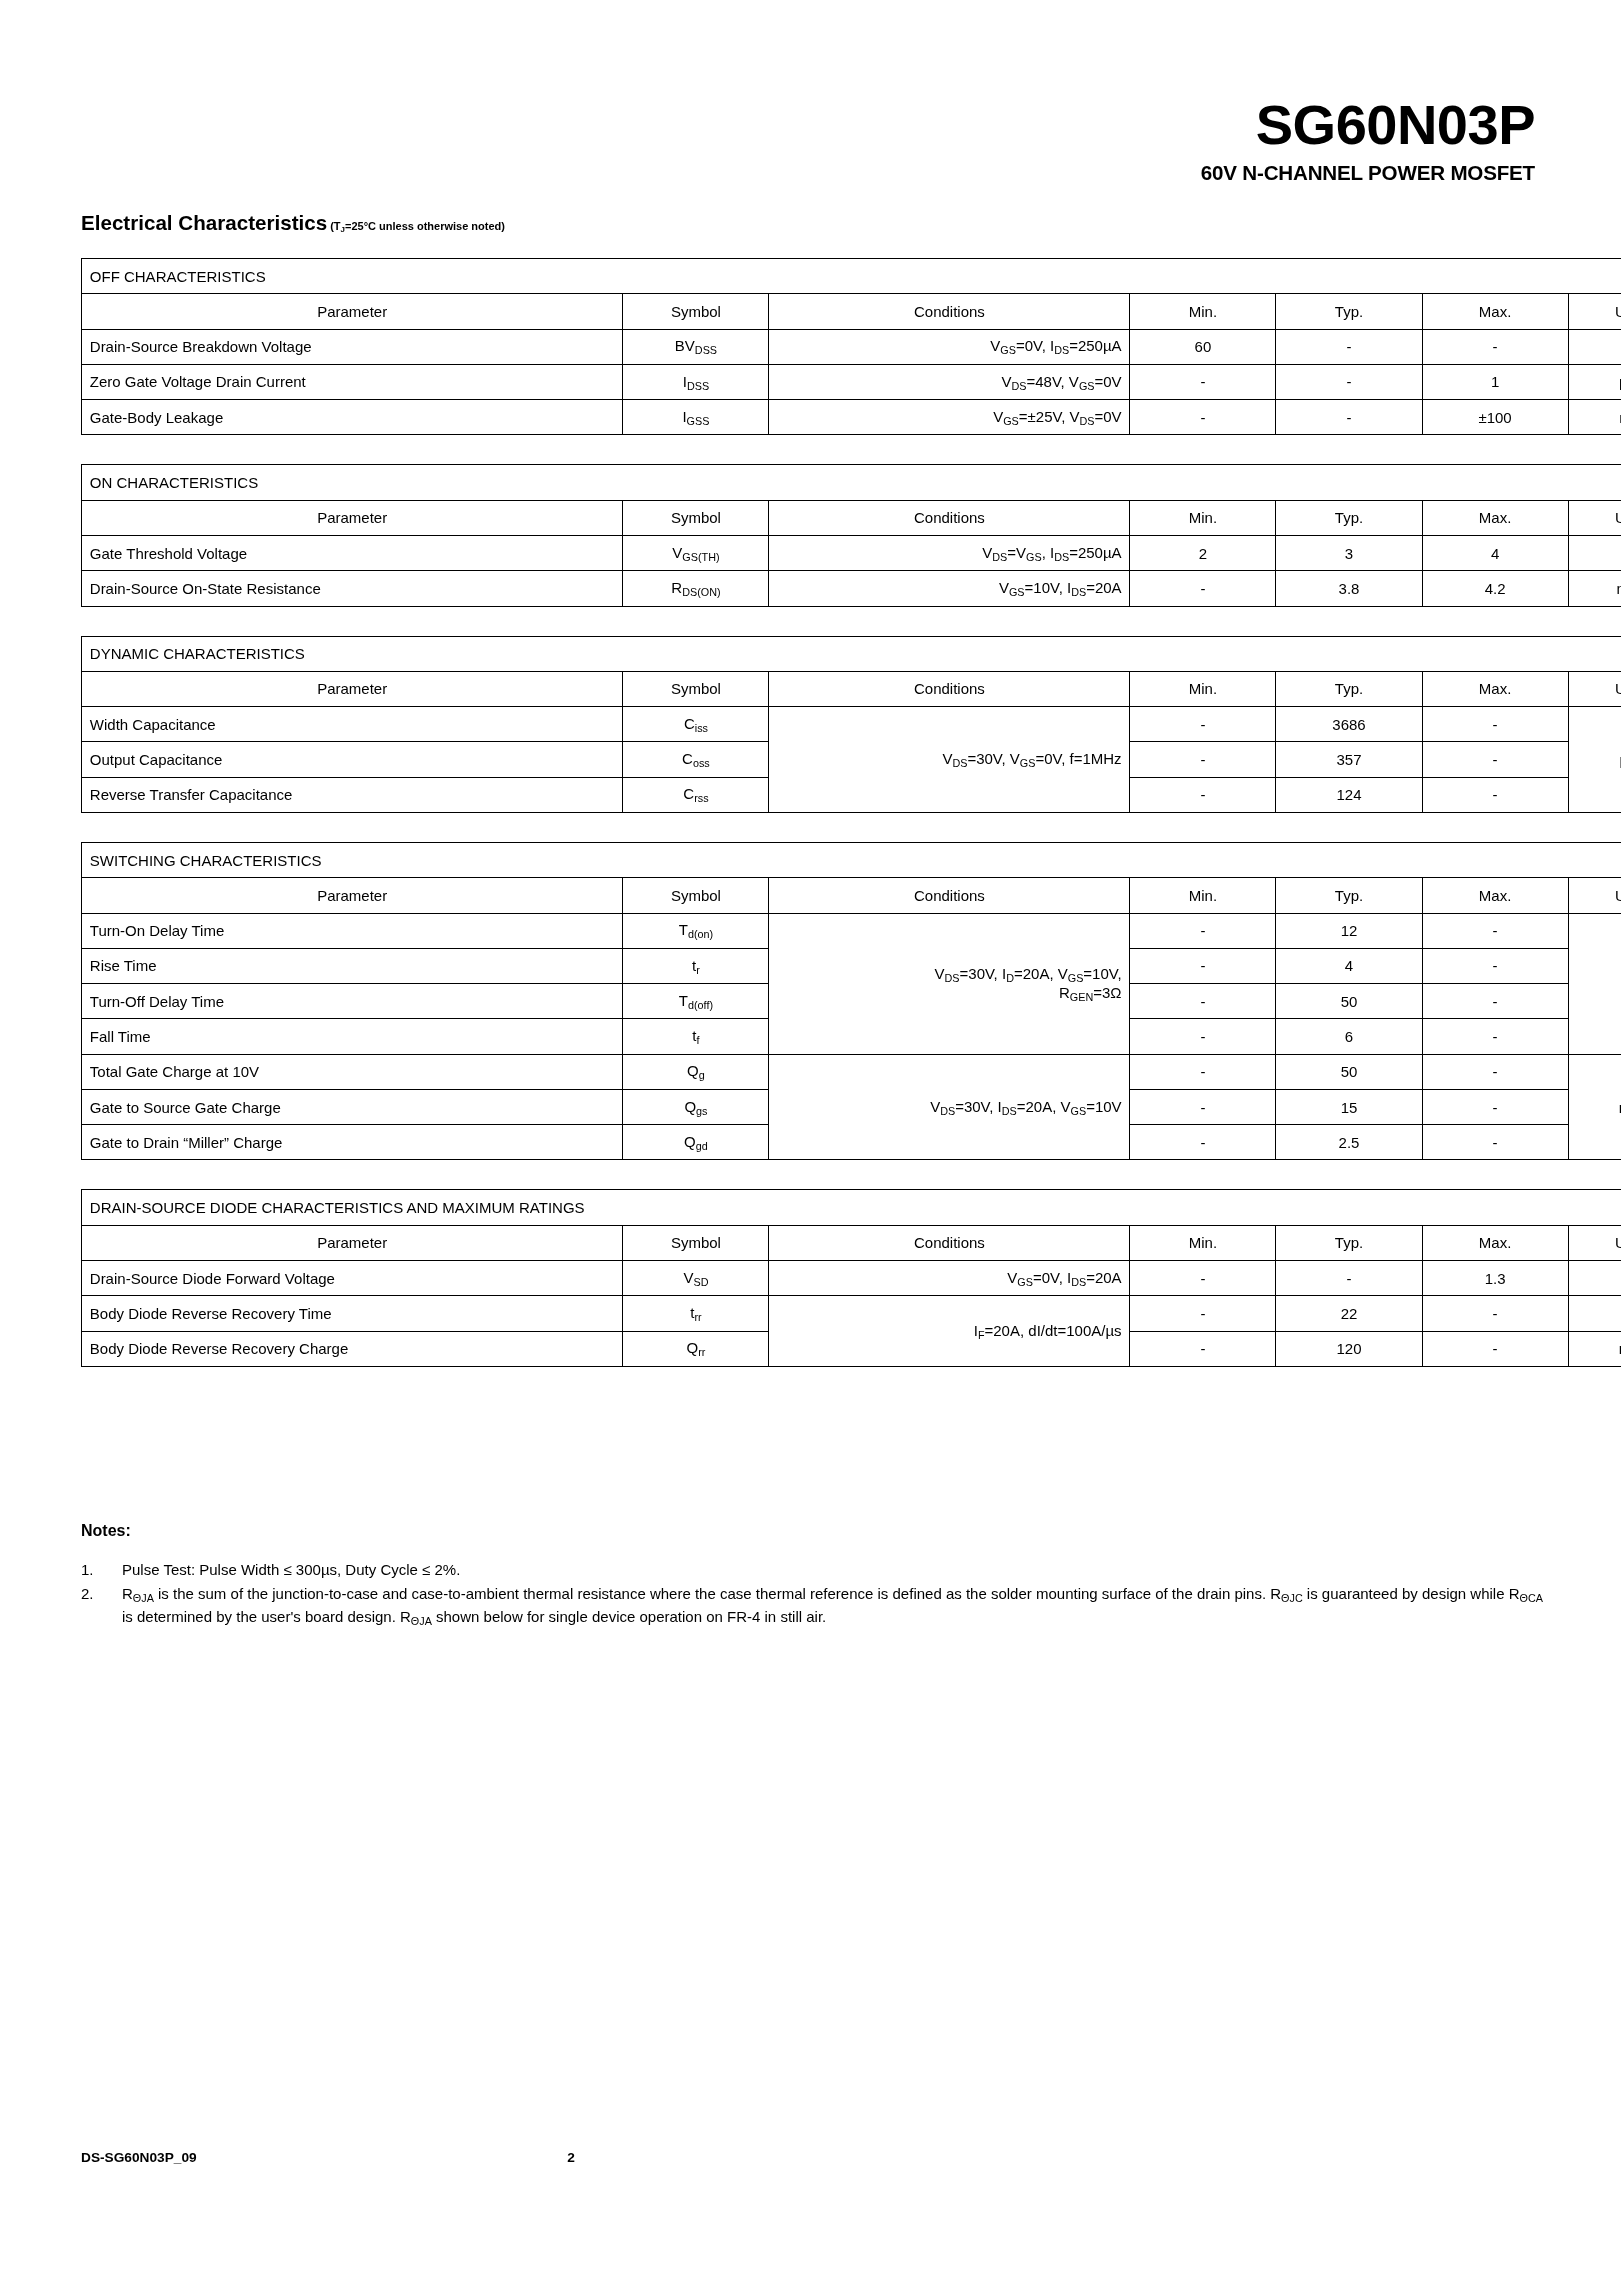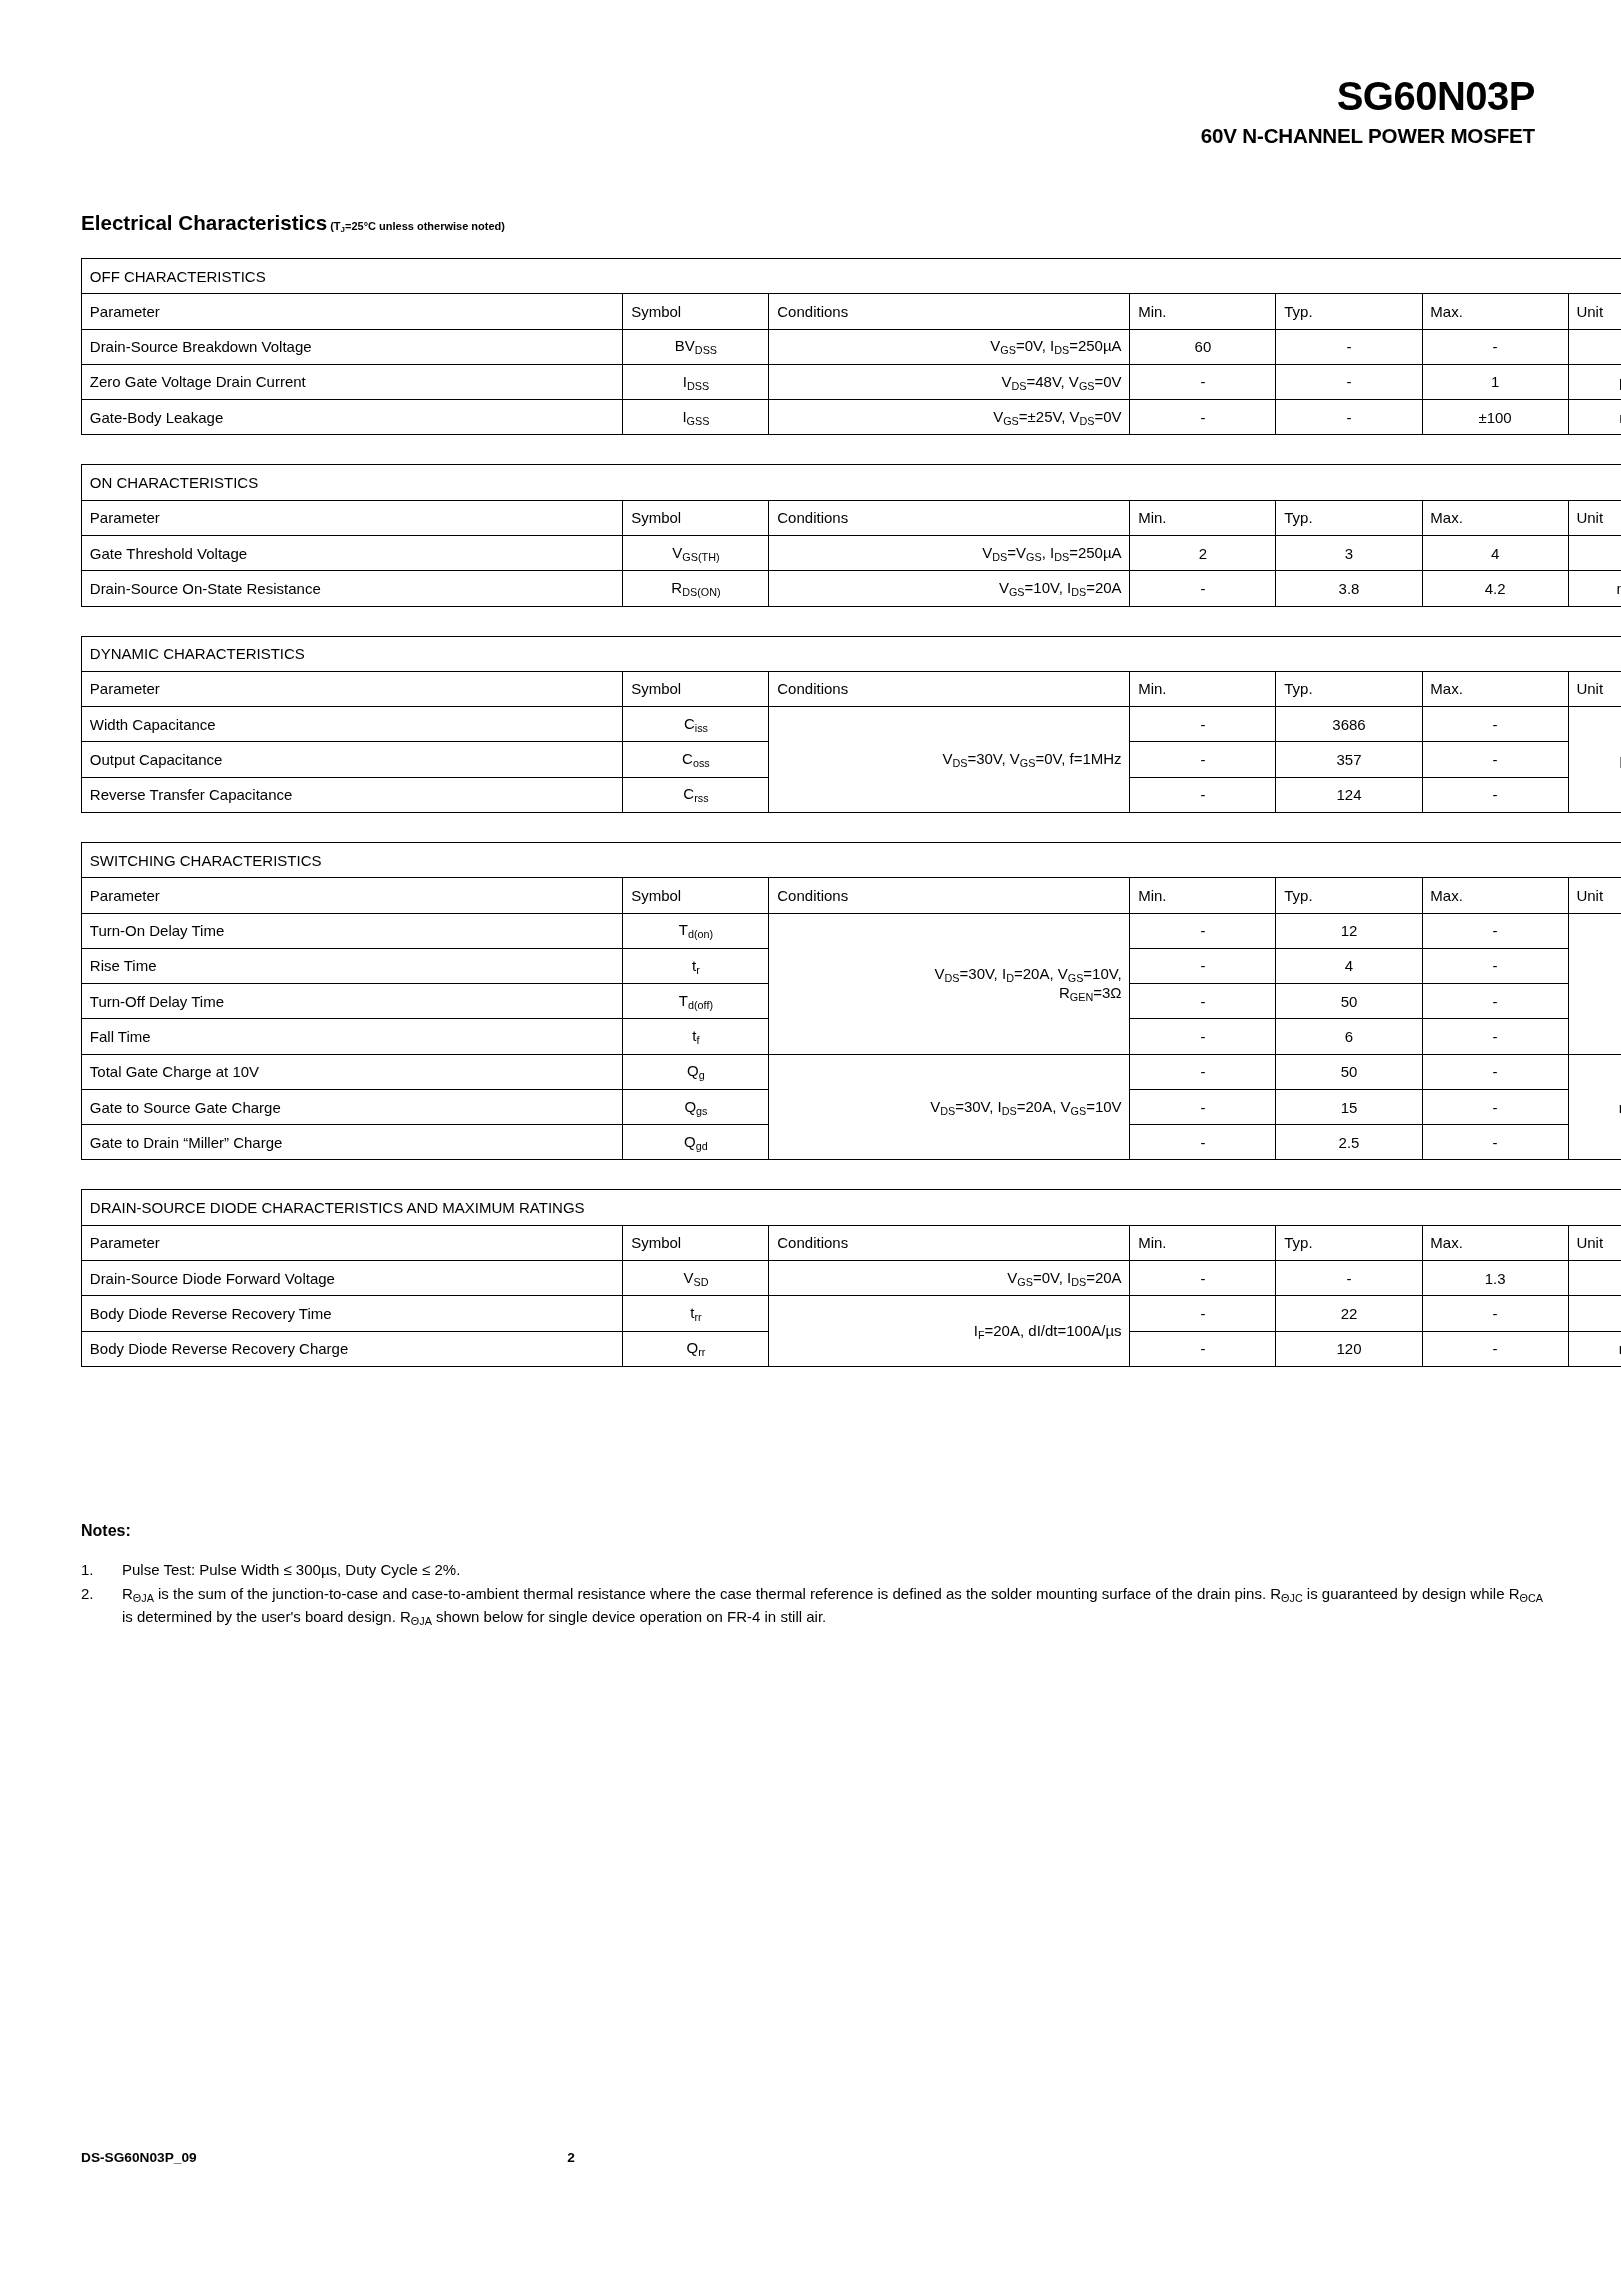--- a/index.html
+++ b/index.html
@@ -22,24 +22,25 @@
     padding: 0;
     box-sizing: border-box;
   }
   .header {
     position: absolute;
     right: 86px;
     top: 76px;
     text-align: right;
   }
   .part-number {
-    font-size: 40px;
+    font-size: 56px;
     font-weight: bold;
     letter-spacing: -0.5px;
     line-height: 1.0;
+    margin-top: 21px;
   }
   .part-sub {
     font-size: 20.6px;
     font-weight: bold;
     letter-spacing: -0.2px;
     margin-top: 7.8px;
     margin-left: 8px;
   }
   .section-title {
     position: absolute;
@@ -77,21 +78,21 @@
     vertical-align: middle;
   }
   .grp-head td {
     font-weight: bold;
     font-size: 15.7px;
     text-align: left;
     padding-left: 9.8px;
     height: 25.5px;
   }
   .col-head td {
-    text-align: left;
+    text-align: center;
     font-weight: bold;
   }
   td.param {
     text-align: left;
     padding-left: 9.8px;
   }
   td.sym, td.num, td.unit {
     text-align: center;
   }
   td.cond {

